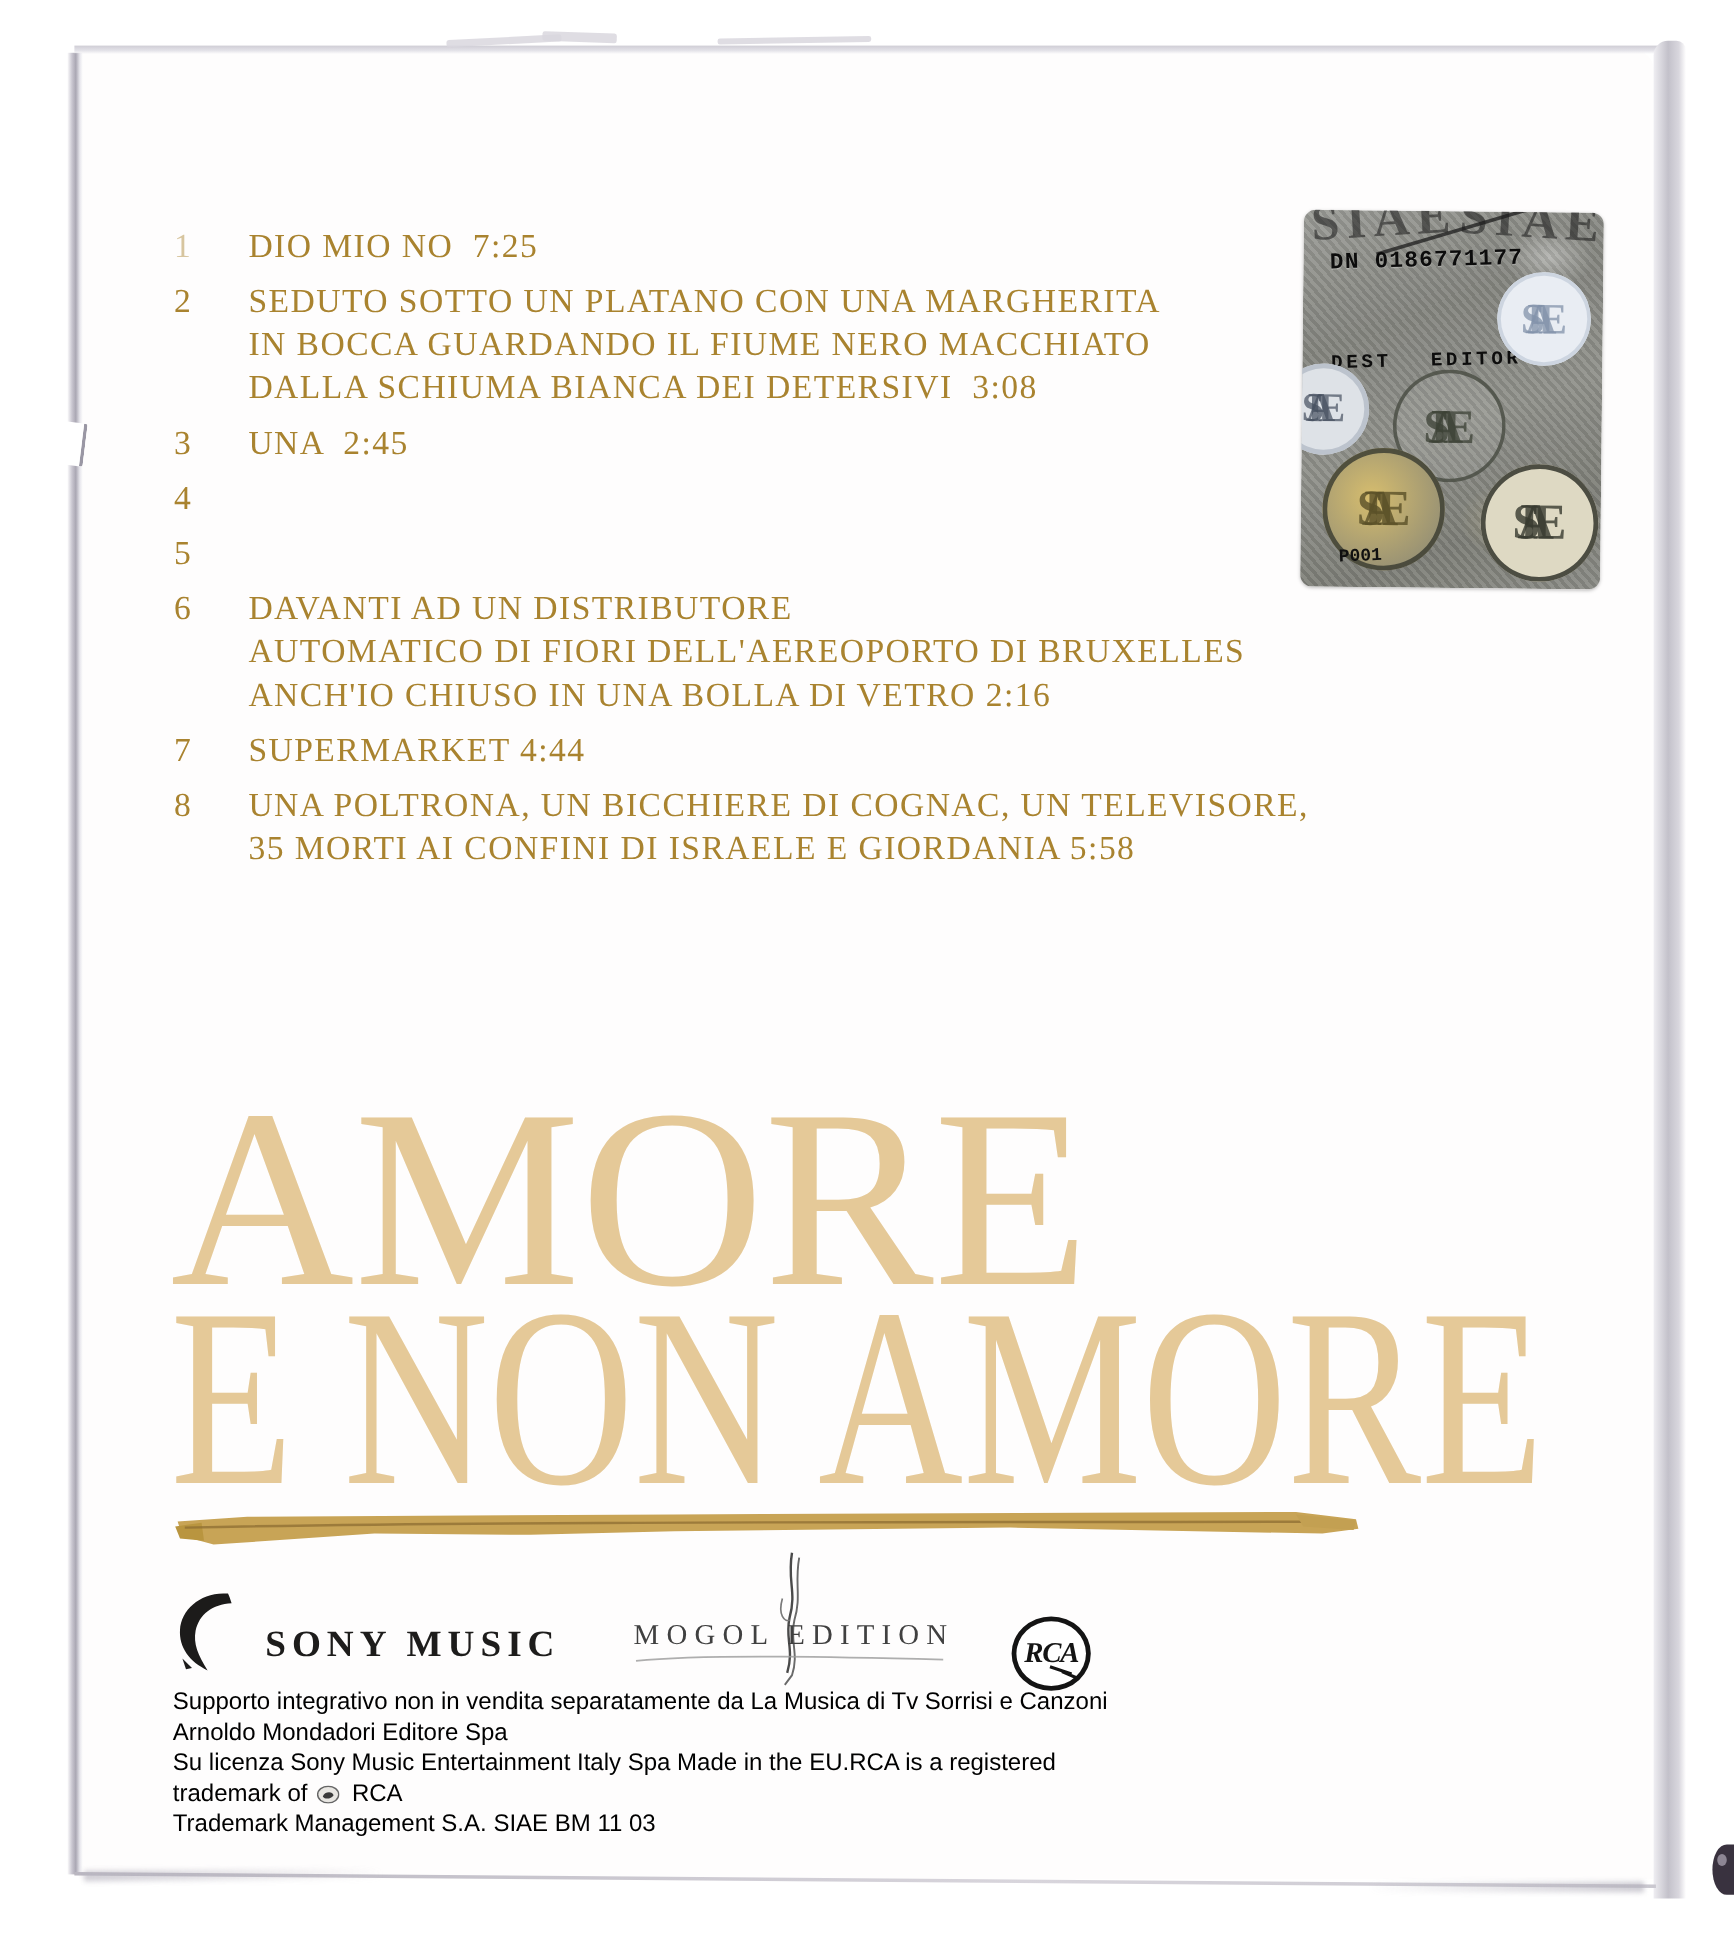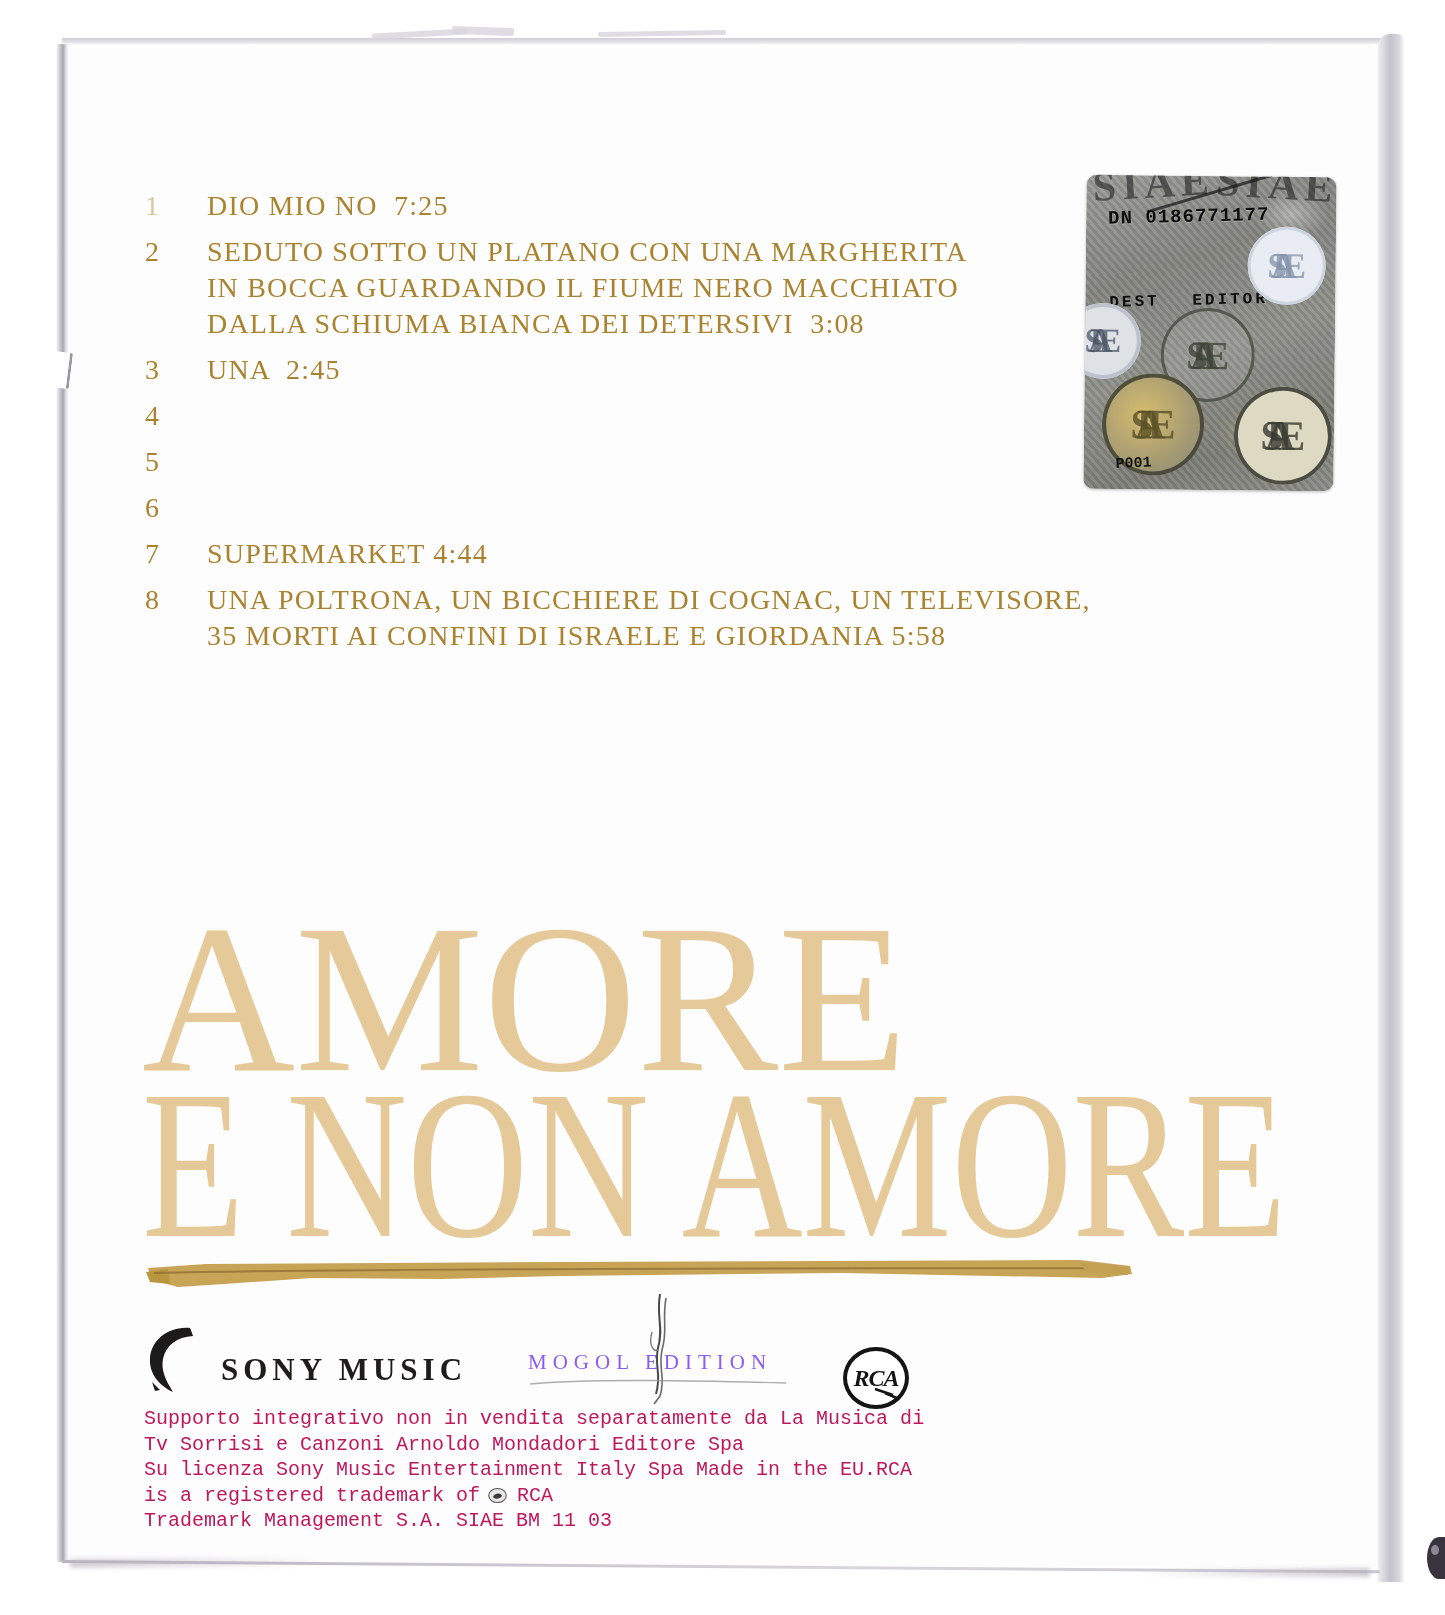--- a/index.html
+++ b/index.html
@@ -54,31 +54,31 @@
   
   .brush{position:absolute;left:142px;top:1256px;width:994px;height:38px;}
 
   
   .sony-swoosh{position:absolute;left:146px;top:1324px;width:64px;height:70px;}
   .sony-text{position:absolute;left:221px;top:1352px;font-family:"Liberation Serif",serif;
         font-weight:700;font-size:31px;letter-spacing:5px;color:#1d1c1b;}
   .mogol{position:absolute;left:528px;top:1296px;width:260px;height:116px;}
   .mogol-sig{position:absolute;left:86px;top:-4px;width:90px;height:116px;}
   .mogol-text{position:absolute;left:0;top:54px;width:260px;font-family:"Liberation Serif",serif;
-        font-size:21px;letter-spacing:6px;color:#8b5cf6;white-space:nowrap;}
+        font-size:24px;letter-spacing:6px;color:#404040;white-space:nowrap;}
   .mogol-text .gap{display:inline-block;width:10px;}
   .rca{position:absolute;left:843px;top:1347px;width:58px;height:54px;border:4px solid #141414;
         border-radius:50%;display:flex;align-items:center;justify-content:center;background:#fff;}
   .rca-text{font-family:"Liberation Serif",serif;font-weight:700;font-style:italic;
         font-size:24px;letter-spacing:-1px;color:#141414;}
   .rca-bolt{position:absolute;left:20px;top:36px;width:36px;height:14px;}
 
   
   .fineprint{position:absolute;left:144px;top:1406px;width:790px;
-        font-family:Liberation Mono, monospace;font-size:20px;line-height:25.5px;color:#be185d;}
+        font-family:Liberation Sans, sans-serif;font-size:20px;line-height:25.5px;color:#000000;}
   .nipper{display:inline-block;vertical-align:-2px;margin:0 10px 0 8px;}
 
   
   .sticker{position:absolute;left:1085px;top:176px;width:250px;height:314px;border-radius:10px;
         overflow:hidden;transform:rotate(0.6deg);
         background:
           radial-gradient(60px 40px at 82% 12%,rgba(255,255,255,.38),rgba(255,255,255,0) 62%),
           radial-gradient(40px 50px at 10% 50%,rgba(235,239,244,.45),rgba(255,255,255,0) 60%),
           radial-gradient(70px 50px at 70% 82%,rgba(214,200,148,.35),rgba(255,255,255,0) 62%),
           radial-gradient(50px 40px at 30% 80%,rgba(205,186,120,.30),rgba(255,255,255,0) 62%),
@@ -159,20 +159,23 @@
     <div class="t-row">
       <div class="t-num">4</div>
     </div>
 
     <div class="t-row">
       <div class="t-num">5</div>
     </div>
 
     <div class="t-row">
       <div class="t-num">6</div>
+      <div class="t-title">DAVANTI AD UN DISTRIBUTORE
+AUTOMATICO DI FIORI DELL'AEREOPORTO DI BRUXELLES
+ANCH'IO CHIUSO IN UNA BOLLA DI VETRO 2:16</div>
     </div>
 
     <div class="t-row">
       <div class="t-num">7</div>
       <div class="t-title">SUPERMARKET 4:44</div>
     </div>
 
     <div class="t-row">
       <div class="t-num">8</div>
       <div class="t-title">UNA POLTRONA, UN BICCHIERE DI COGNAC, UN TELEVISORE,

